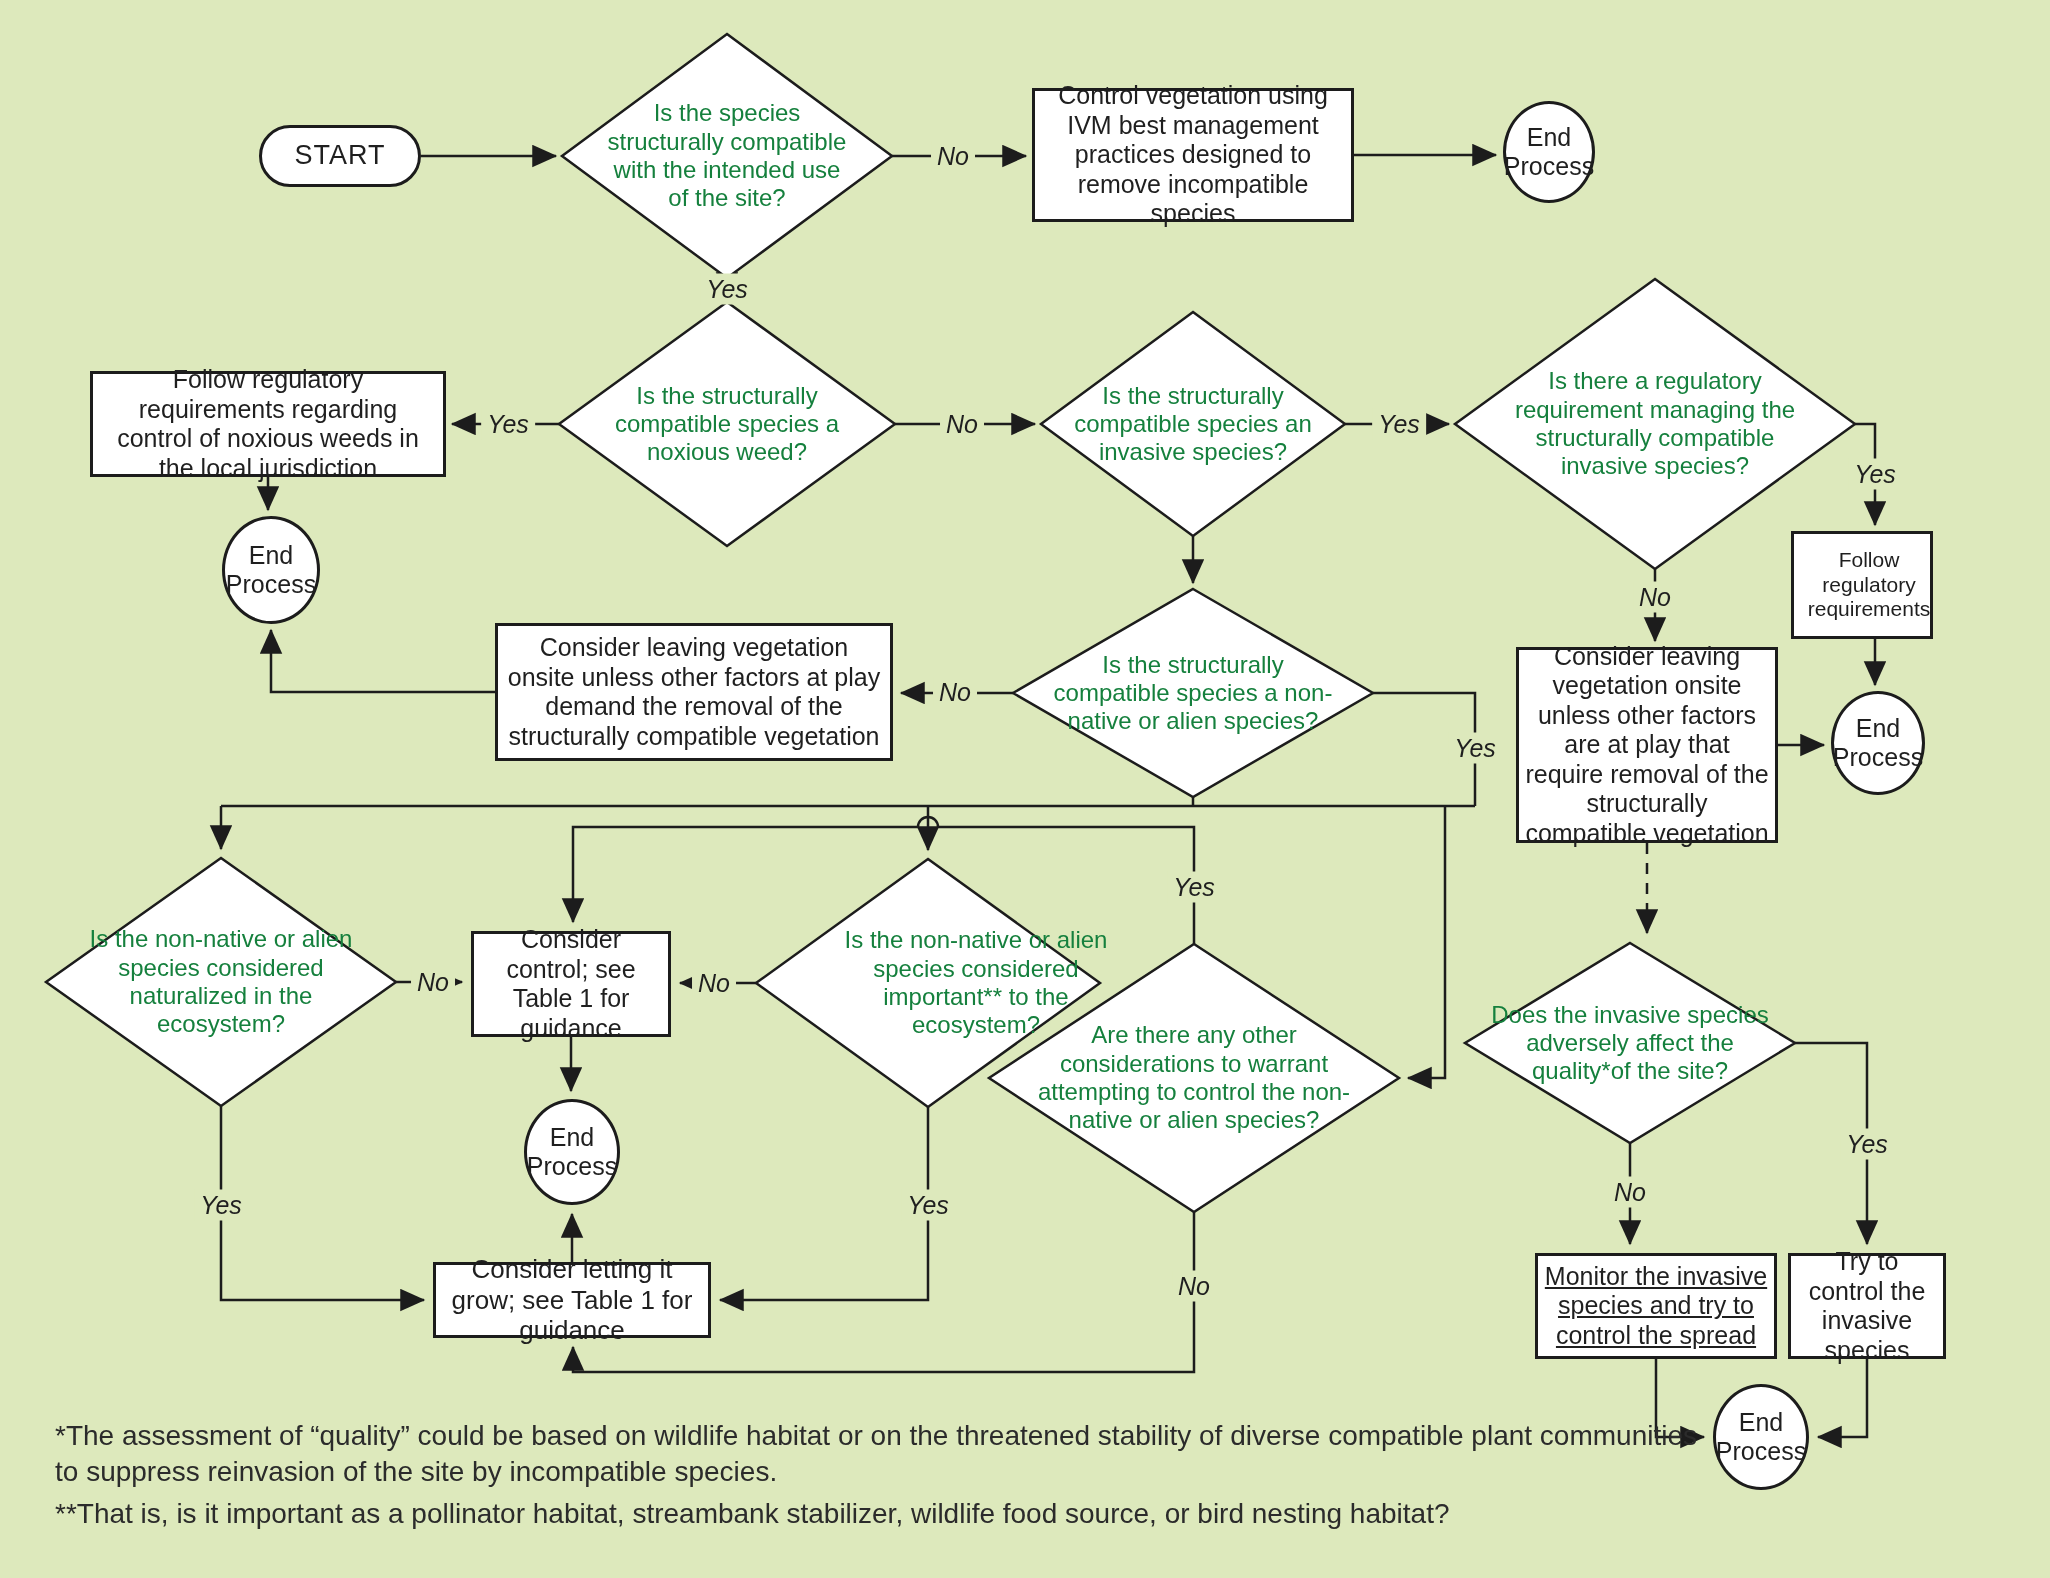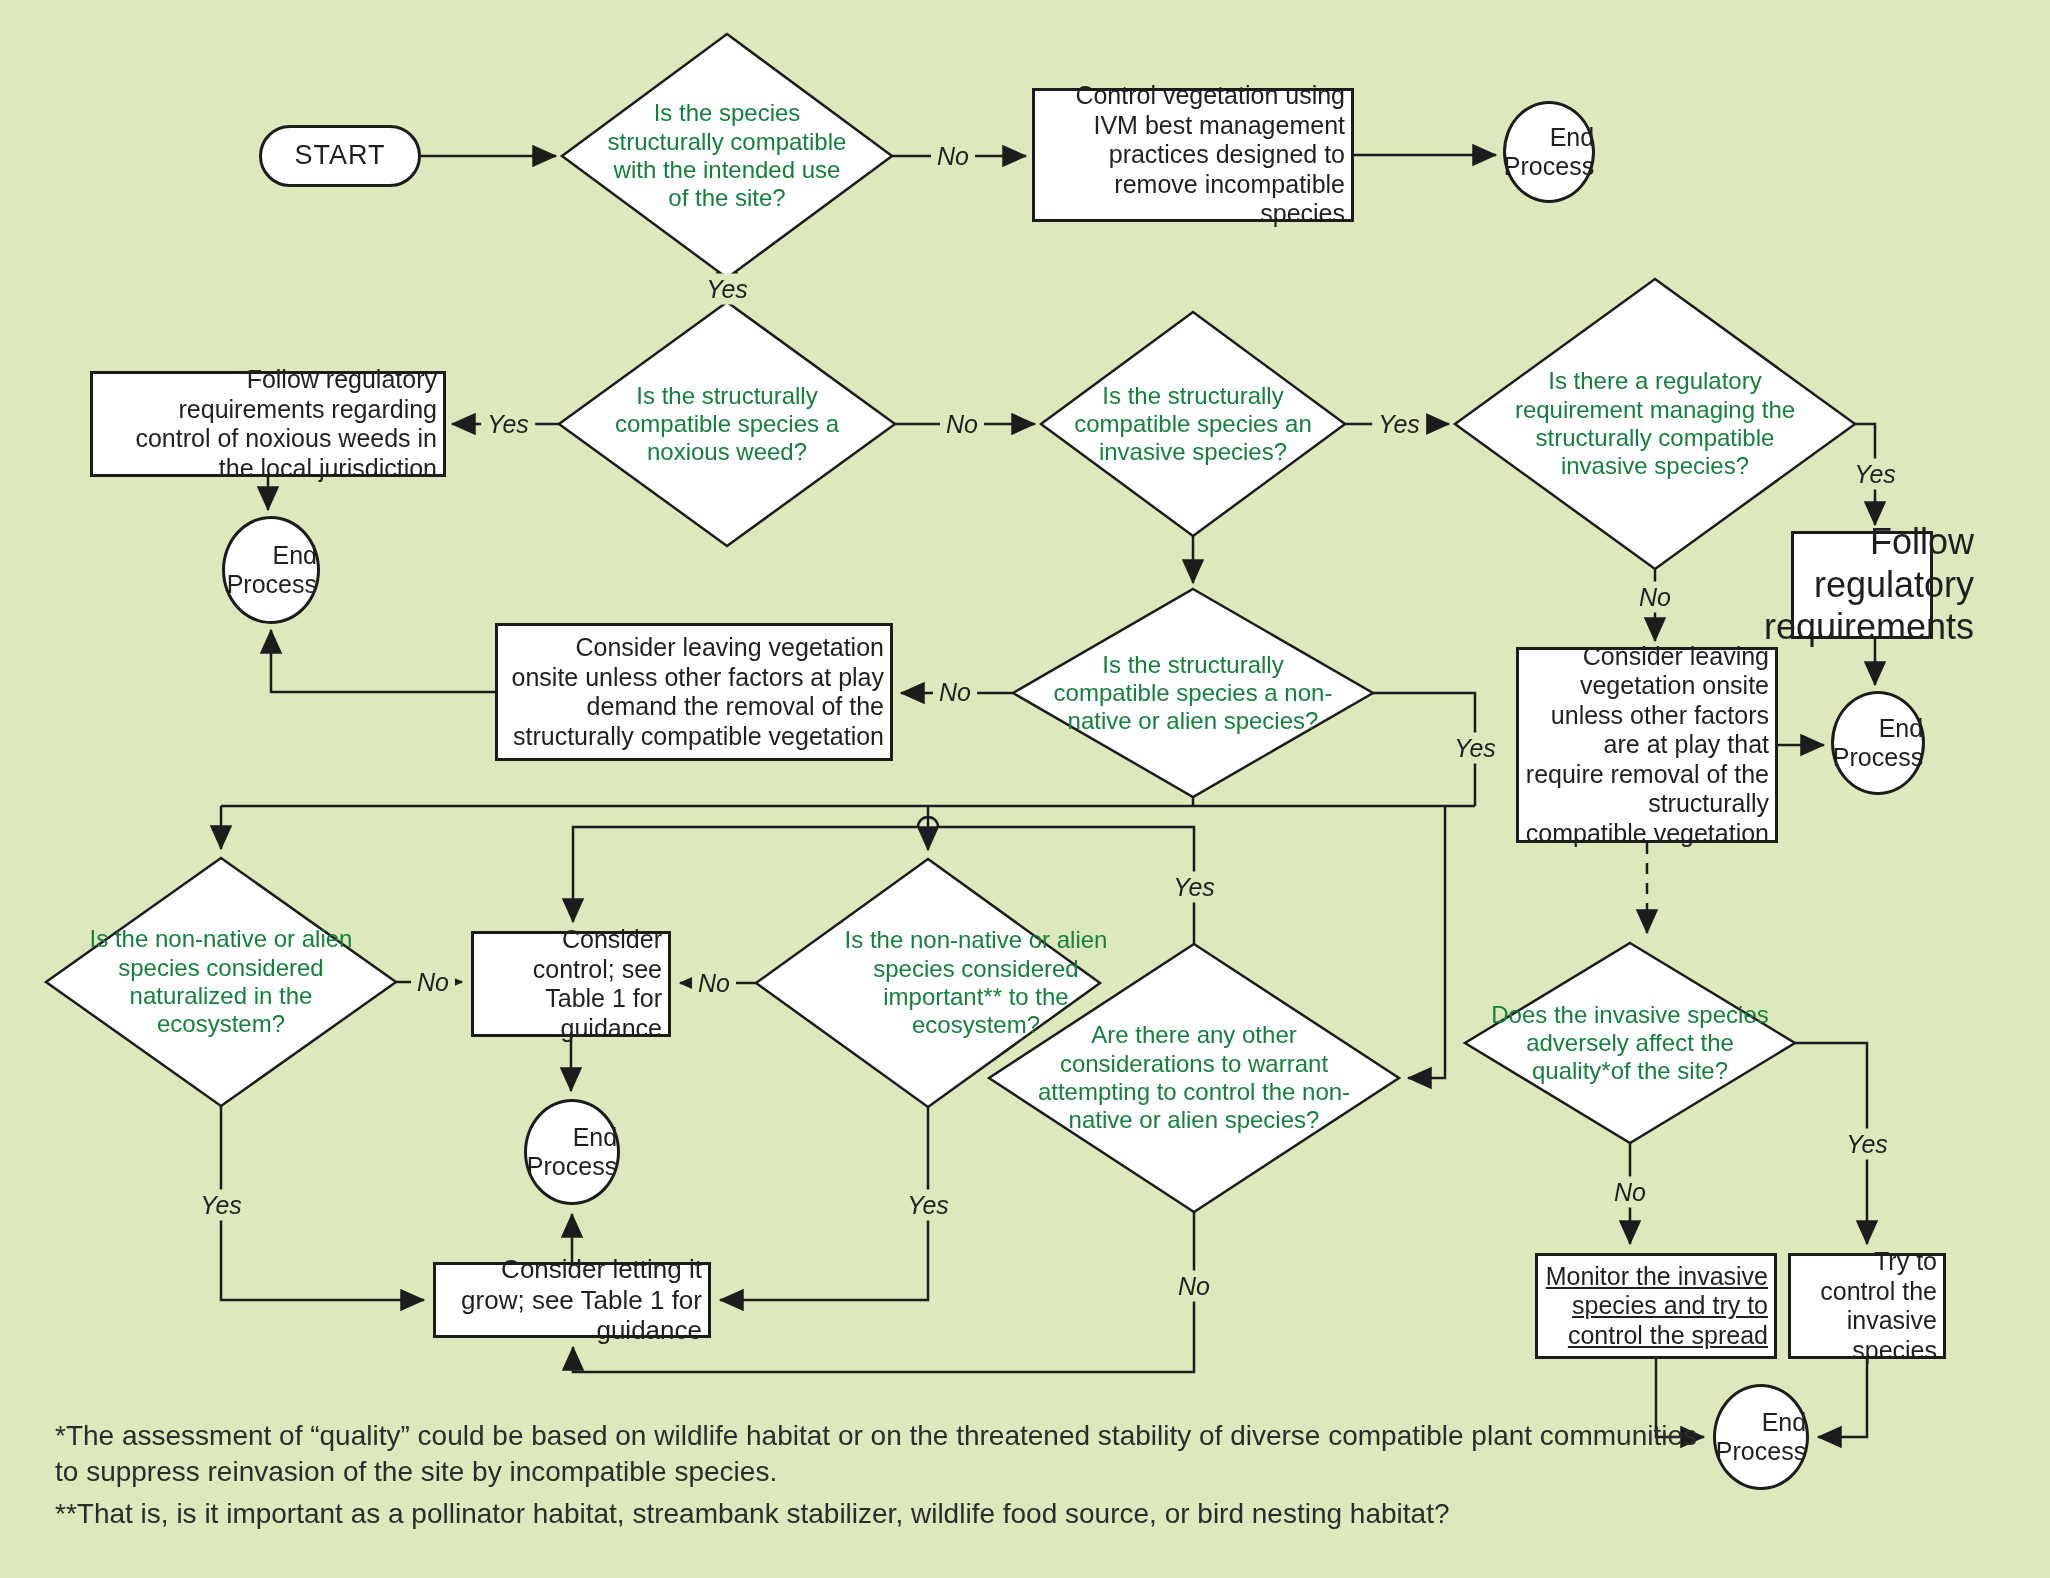--- a/index.html
+++ b/index.html
@@ -2,21 +2,21 @@
 <html><head>
 <meta charset="utf-8">
 <style>
   :root { --bg:#dde9bc; --ink:#1c1c1c; --fill:#ffffff; }
   html,body{margin:0;padding:0;}
   body{font-family:"Liberation Sans", sans-serif; background:#dde9bc;}
   #canvas{position:relative; width:2050px; height:1578px; background:var(--bg); overflow:hidden;}
   #edges{position:absolute; left:0; top:0; z-index:1;}
   .node{position:absolute; z-index:3; box-sizing:border-box; background:var(--fill);
         border:3px solid var(--ink); color:#1f1f1f; display:flex; align-items:center;
-        justify-content:center; text-align:right; line-height:1.18; font-size:25px; padding:2px 6px;}
+        justify-content:center; text-align:center; line-height:1.18; font-size:25px; padding:2px 6px;}
   .terminator{border-radius:50%; z-index:3; font-size:25px; line-height:1.15; padding:0;}
   .startnode{border-radius:31px; font-size:27px; letter-spacing:1px;}
   .dtext{position:absolute; z-index:3; display:flex; align-items:center; justify-content:center;
          text-align:center; line-height:1.18; font-size:24px; color:#15803d;}
   .elabel{position:absolute; z-index:4; transform:translate(-50%,-50%); background:var(--bg);
           padding:1px 6px; font-size:25px; color:#1f1f1f; white-space:nowrap;font-style:italic;}
   .footnote{position:absolute; z-index:2; font-size:28px; color:#2b2b2b; white-space:nowrap;}
 </style>
 </head>
 <body>
@@ -81,21 +81,21 @@
   </svg>
 
   <div class="node startnode" style="left:259px; top:125px; width:162px; height:62px;">START</div>
 
   <div class="node" style="left:1032px; top:88px; width:322px; height:134px;">Control vegetation using IVM best management practices designed to remove incompatible species</div>
   <div class="node terminator" style="left:1503px; top:101px; width:92px; height:102px;">End Process</div>
 
   <div class="node" style="left:90px; top:371px; width:356px; height:106px;">Follow regulatory requirements regarding control of noxious weeds in the local jurisdiction</div>
   <div class="node terminator" style="left:222px; top:516px; width:98px; height:108px;">End Process</div>
 
-  <div class="node" style="left:1791px; top:531px; width:142px; height:108px; font-size:36px;padding-left:20px;">Follow regulatory requirements</div>
+  <div class="node" style="left:1791px; top:531px; width:142px; height:108px; font-size:21px;padding-left:20px;">Follow regulatory requirements</div>
   <div class="node terminator" style="left:1831px; top:691px; width:94px; height:104px;">End Process</div>
 
   <div class="node" style="left:1516px; top:647px; width:262px; height:196px;">Consider leaving vegetation onsite unless other factors are at play that require removal of the structurally compatible vegetation</div>
   <div class="node" style="left:495px; top:623px; width:398px; height:138px;">Consider leaving vegetation onsite unless other factors at play demand the removal of the structurally compatible vegetation</div>
 
   <div class="node" style="left:471px; top:931px; width:200px; height:106px;">Consider control; see Table 1 for guidance</div>
   <div class="node terminator" style="left:524px; top:1099px; width:96px; height:106px;">End Process</div>
 
   <div class="node" style="left:433px; top:1262px; width:278px; height:76px; font-size:26px;">Consider letting it grow; see Table 1 for guidance</div>
 

